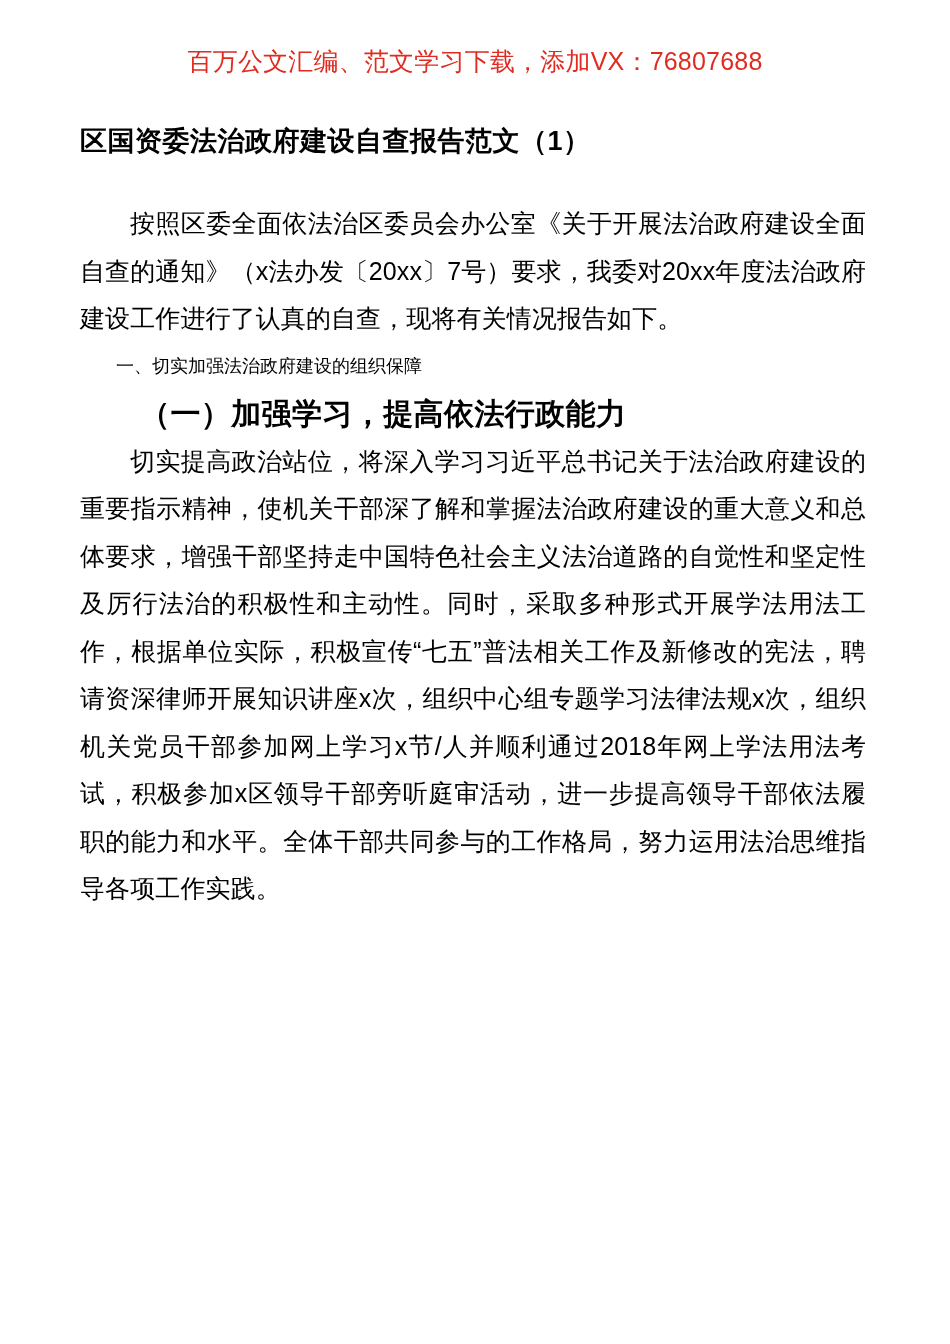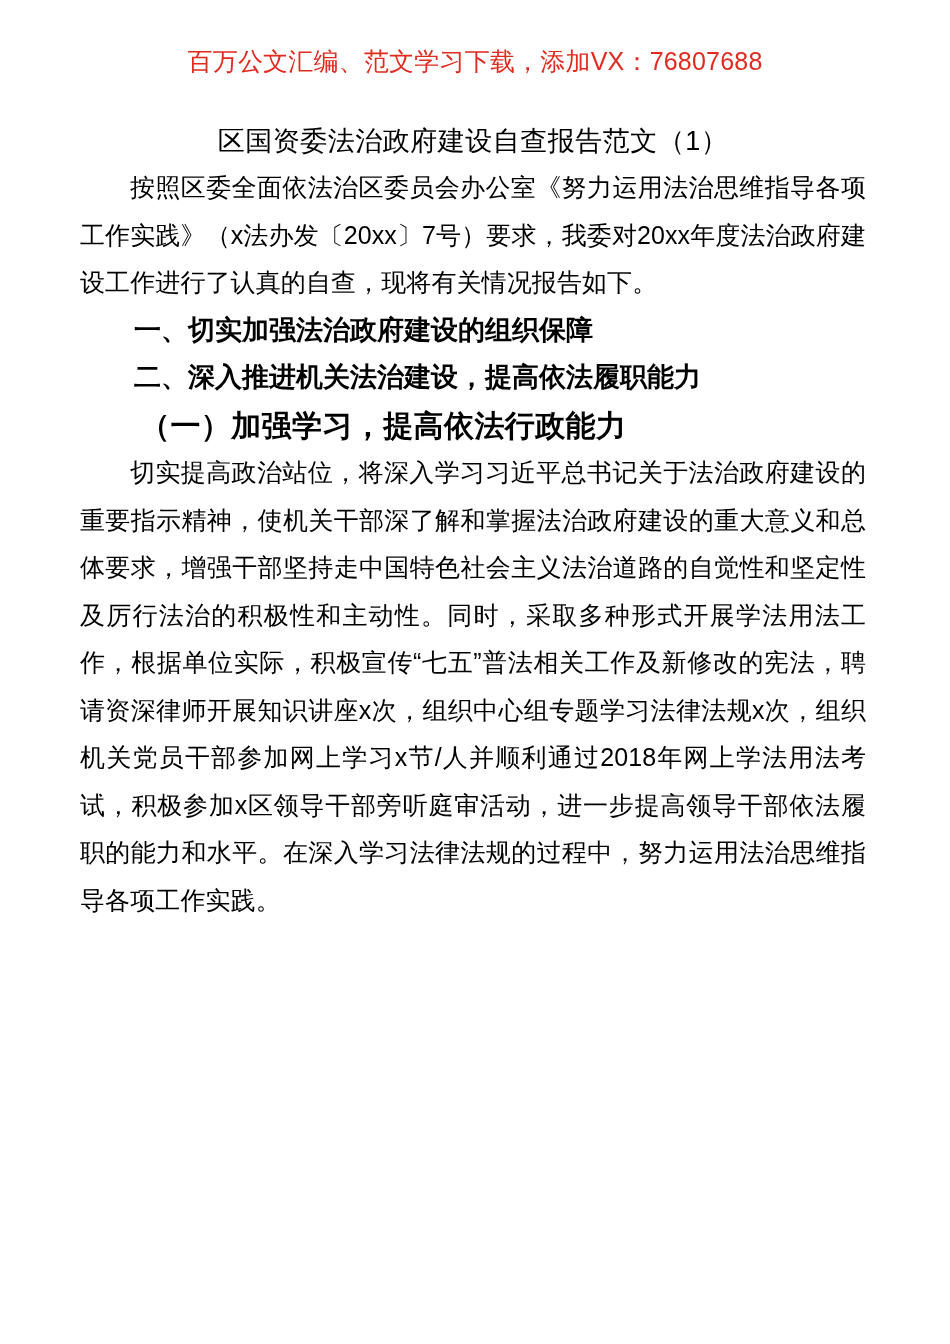--- a/index.html
+++ b/index.html
@@ -40,42 +40,41 @@
   .doc-body {
     position: absolute;
     top: 118px;
     left: 80px;
     width: 786px;
   }
 
   .doc-title {
     font-size: 27px;
     line-height: 46px;
-    text-align: center;
-    font-weight: 400;
-    margin: 0 0 0 0;
+    font-weight: 700;
+    margin: 0 0 36px 0;
     letter-spacing: 0.5px;
   }
 
   .para {
     font-size: 25px;
     line-height: 47.5px;
     text-align: justify;
     text-justify: inter-ideograph;
     margin: 0;
     text-indent: 2em;
     letter-spacing: 0.1px;
   }
 
   .heading-num {
-    font-size: 27px;
+    font-size: 18px;
     line-height: 47.5px;
     margin: 0;
     text-indent: 2em;
-    font-weight: 700;
+    font-weight: 400;
     white-space: nowrap;
   }
 
   .heading-sub {
     font-size: 30px;
     line-height: 47.5px;
     margin: 0;
     text-indent: 2em;
     font-weight: bold;
     white-space: nowrap;
@@ -86,26 +85,25 @@
 <body>
 
 <div class="page">
 
   <div class="promo-header" style="color: rgb(224, 43, 32);">百万公文汇编、范文学习下载，添加VX：76807688</div>
 
   <div class="doc-body">
 
     <h1 class="doc-title">区国资委法治政府建设自查报告范文（1）</h1>
 
-    <p class="para">按照区委全面依法治区委员会办公室《努力运用法治思维指导各项工作实践》（x法办发〔20xx〕7号）要求，我委对20xx年度法治政府建设工作进行了认真的自查，现将有关情况报告如下。</p>
+    <p class="para">按照区委全面依法治区委员会办公室《关于开展法治政府建设全面自查的通知》（x法办发〔20xx〕7号）要求，我委对20xx年度法治政府建设工作进行了认真的自查，现将有关情况报告如下。</p>
 
     <p class="heading-num">一、切实加强法治政府建设的组织保障</p>
 
 
-    <p class="heading-num">二、深入推进机关法治建设，提高依法履职能力</p>
 
     <p class="heading-sub">（一）加强学习，提高依法行政能力</p>
 
-    <p class="para">切实提高政治站位，将深入学习习近平总书记关于法治政府建设的重要指示精神，使机关干部深了解和掌握法治政府建设的重大意义和总体要求，增强干部坚持走中国特色社会主义法治道路的自觉性和坚定性及厉行法治的积极性和主动性。同时，采取多种形式开展学法用法工作，根据单位实际，积极宣传“七五”普法相关工作及新修改的宪法，聘请资深律师开展知识讲座x次，组织中心组专题学习法律法规x次，组织机关党员干部参加网上学习x节/人并顺利通过2018年网上学法用法考试，积极参加x区领导干部旁听庭审活动，进一步提高领导干部依法履职的能力和水平。在深入学习法律法规的过程中，努力运用法治思维指导各项工作实践。</p>
+    <p class="para">切实提高政治站位，将深入学习习近平总书记关于法治政府建设的重要指示精神，使机关干部深了解和掌握法治政府建设的重大意义和总体要求，增强干部坚持走中国特色社会主义法治道路的自觉性和坚定性及厉行法治的积极性和主动性。同时，采取多种形式开展学法用法工作，根据单位实际，积极宣传“七五”普法相关工作及新修改的宪法，聘请资深律师开展知识讲座x次，组织中心组专题学习法律法规x次，组织机关党员干部参加网上学习x节/人并顺利通过2018年网上学法用法考试，积极参加x区领导干部旁听庭审活动，进一步提高领导干部依法履职的能力和水平。全体干部共同参与的工作格局，努力运用法治思维指导各项工作实践。</p>
 
   </div>
 
 </div>
 
 </body></html>

